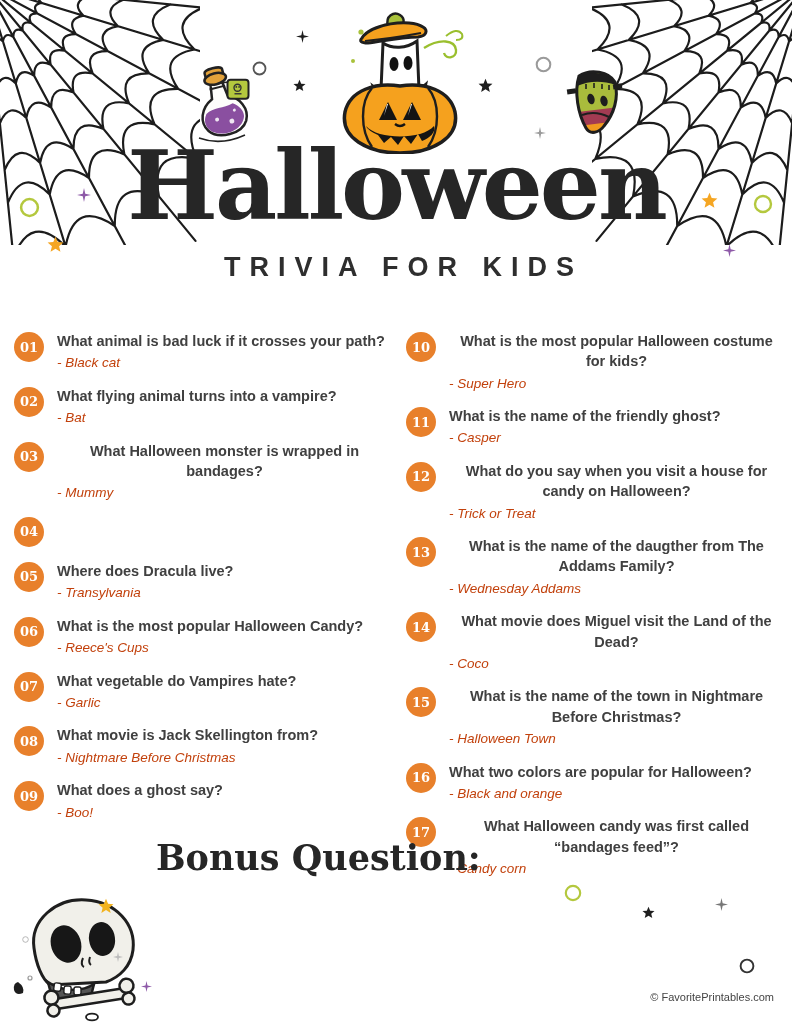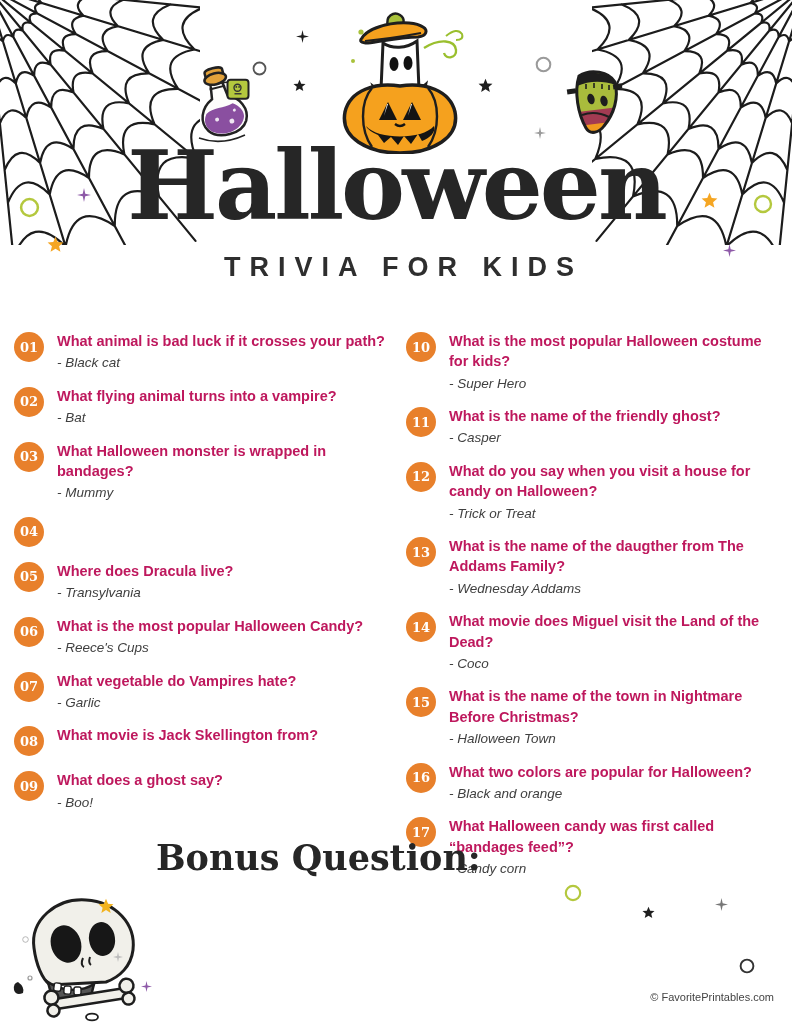--- a/index.html
+++ b/index.html
@@ -13,22 +13,22 @@
   .subtitle{position:absolute;top:252px;left:15px;right:0;text-align:center;
             font-weight:bold;font-size:27px;letter-spacing:9px;color:#2e2e2e;}
   
   .col{position:absolute;top:331px;width:378px;}
   #col-left{left:14px;}
   #col-right{left:406px;}
   .q-item{display:flex;gap:13px;margin-bottom:14px;align-items:flex-start;}
   .badge{flex:0 0 30px;width:30px;height:30px;border-radius:50%;background:#E8802B;
          color:#fff;font-family:"DejaVu Serif",serif;font-weight:bold;font-size:13px;
          display:flex;align-items:center;justify-content:center;margin-top:1px;}
-  .q{font-weight:bold;font-size:14.5px;line-height:1.4;color:#be185d;max-width:340px;}
-  .a{font-style:italic;font-size:13.5px;color:#404040;margin-top:3px;line-height:1.3;}
+  .q{font-weight:bold;font-size:14.5px;line-height:1.4;color:#404040;max-width:340px;text-align:center;}
+  .a{font-style:italic;font-size:13.5px;color:#c2410c;margin-top:3px;line-height:1.3;}
   
   .bonus{position:absolute;top:837px;left:156px;font-family:"DejaVu Serif",serif;
          font-weight:bold;font-size:35px;color:#262626;}
   .credit{position:absolute;top:991px;right:18px;font-size:11px;color:#444;}
   svg{display:block;}
   .web-right{transform:scaleX(-1);}
 </style>
 </head>
 <body>
 
@@ -153,20 +153,21 @@
         <span class="badge">07</span>
         <div>
           <div class="q">What vegetable do Vampires hate?</div>
           <div class="a">- Garlic</div>
         </div>
       </div>
       <div class="q-item">
         <span class="badge">08</span>
         <div>
           <div class="q">What movie is Jack Skellington from?</div>
+          <div class="a">- Nightmare Before Christmas</div>
         </div>
       </div>
       <div class="q-item">
         <span class="badge">09</span>
         <div>
           <div class="q">What does a ghost say?</div>
           <div class="a">- Boo!</div>
         </div>
       </div>
     </div>

